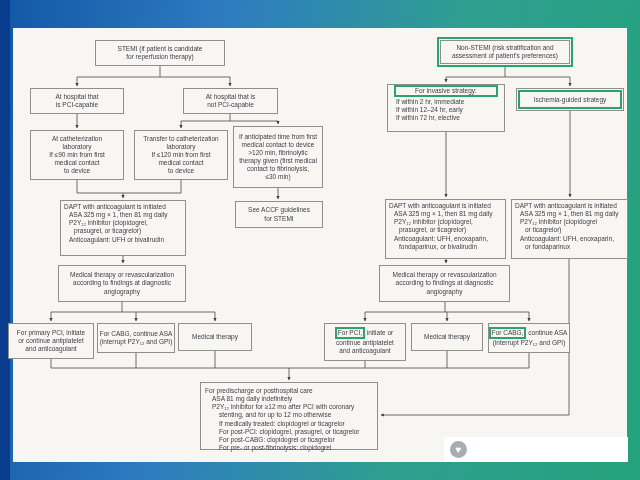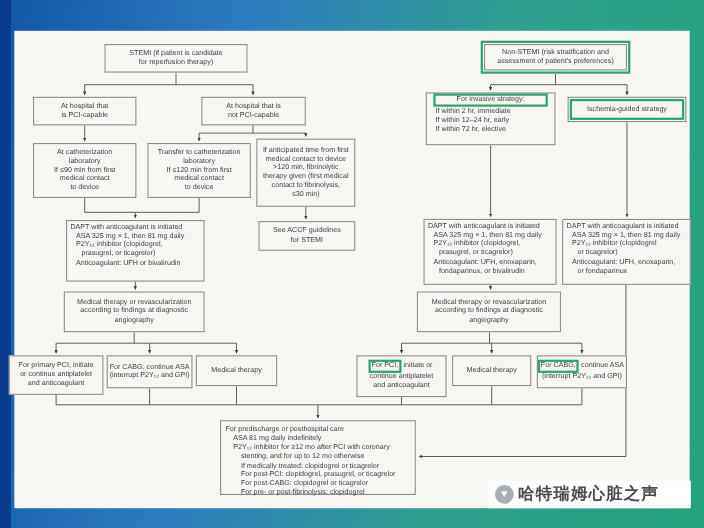--- a/index.html
+++ b/index.html
@@ -235,14 +235,13 @@
   <div class="ln ind1">P2Y₁₂ inhibitor for ≥12 mo after PCI with coronary</div>
   <div class="ln ind2">stenting, and for up to 12 mo otherwise</div>
   <div class="ln ind2">If medically treated: clopidogrel or ticagrelor</div>
   <div class="ln ind2">For post-PCI: clopidogrel, prasugrel, or ticagrelor</div>
   <div class="ln ind2">For post-CABG: clopidogrel or ticagrelor</div>
   <div class="ln ind2">For pre- or post-fibrinolysis: clopidogrel</div>
 </div>
 
 <div class="watermark">
   <span class="wm-logo">♥</span>
-  <span class="wm-text">哈特瑞姆心脏之声</span>
 </div>
 
 </body></html>

